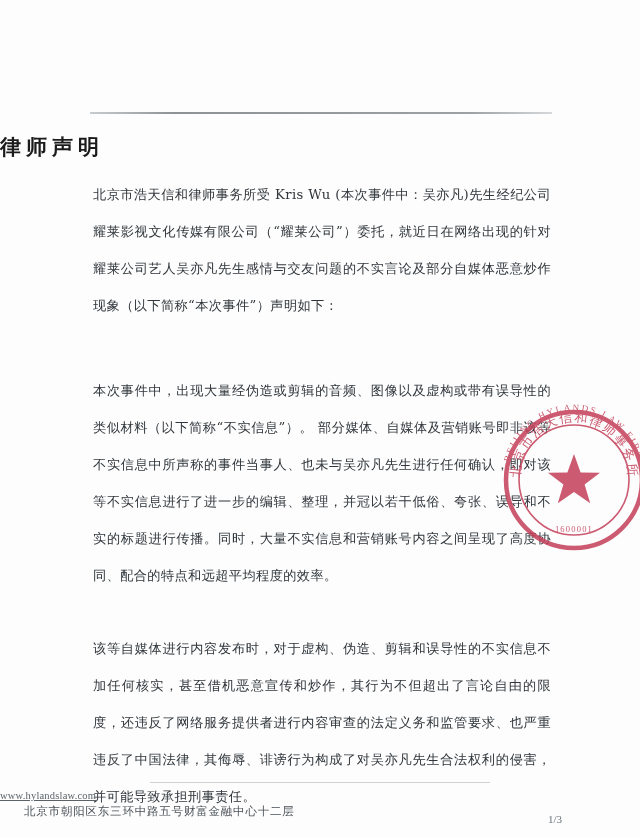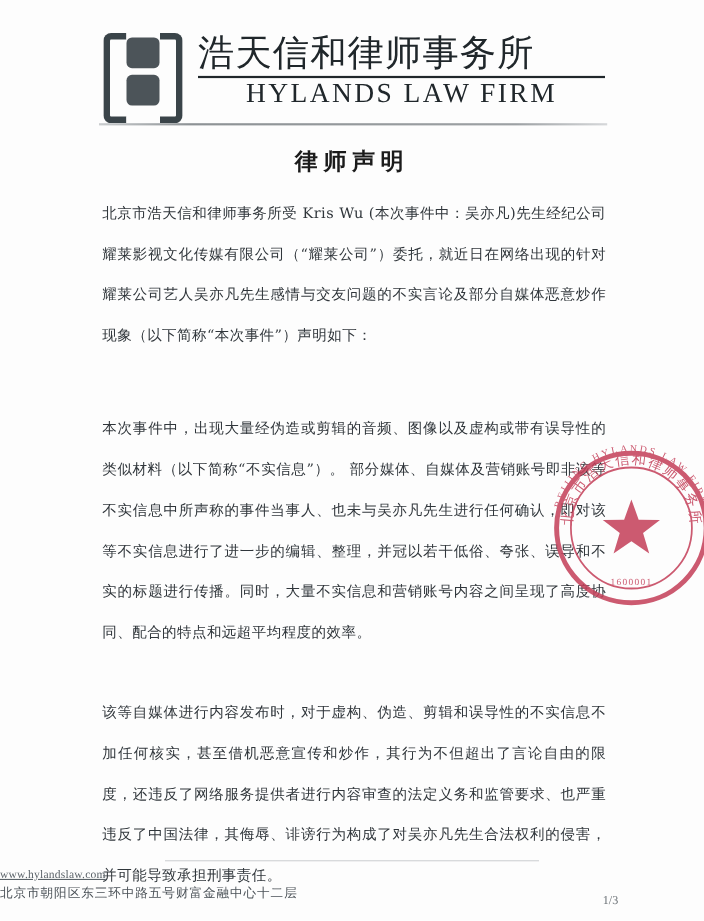--- a/index.html
+++ b/index.html
@@ -108,21 +108,21 @@
     height: 2px;
     background: linear-gradient(to right, #c9ccce, #8d9295 18%, #9da1a4 82%, #d6d8da);
   }
 
   
   .doc-title {
     position: absolute;
     left: 0;
     right: 0;
     top: 133px;
-    text-align: center;
+    text-align: left;
     font-family: "DejaVu Serif", "Liberation Serif", serif;
     font-size: 21px;
     font-weight: bold;
     letter-spacing: 5px;
     color: #1b1b1b;
   }
 
   .body-text {
     position: absolute;
     left: 93px;
@@ -175,48 +175,36 @@
     color: #5a6268;
     text-decoration: underline;
     letter-spacing: 0.2px;
   }
   .footer-addr {
     margin-top: 3px;
     font-family: Liberation Mono, monospace;
     font-size: 11.5px;
     color: #4a5157;
     letter-spacing: 0.8px;
+    padding-left: 24px;
   }
   .page-num {
     position: absolute;
     right: 78px;
     bottom: 12px;
     font-family: "Liberation Serif", "DejaVu Serif", serif;
     font-size: 11px;
     color: #6b7176;
   }
 </style>
 </head>
 <body>
 
 <div class="page">
 
-  <div class="letterhead">
-    <div class="logo-mark">
-      <div class="bracket left"></div>
-      <div class="blk top"></div>
-      <div class="blk bottom"></div>
-      <div class="bracket right"></div>
-    </div>
-    <div class="wordmark">
-      <div class="name-cn">浩天信和律师事务所</div>
-      <div class="rule"></div>
-      <div class="name-en">HYLANDS LAW FIRM</div>
-    </div>
-  </div>
 
   <div class="head-rule"></div>
 
   <div class="doc-title">律师声明</div>
 
   <div class="body-text">
     <p class="para p1">北京市浩天信和律师事务所受 Kris Wu (本次事件中：吴亦凡)先生经纪公司耀莱影视文化传媒有限公司（“耀莱公司”）委托，就近日在网络出现的针对耀莱公司艺人吴亦凡先生感情与交友问题的不实言论及部分自媒体恶意炒作现象（以下简称“本次事件”）声明如下：</p>
     <p class="para p2">本次事件中，出现大量经伪造或剪辑的音频、图像以及虚构或带有误导性的类似材料（以下简称“不实信息”）。 部分媒体、自媒体及营销账号即非该等不实信息中所声称的事件当事人、也未与吴亦凡先生进行任何确认，即对该等不实信息进行了进一步的编辑、整理，并冠以若干低俗、夸张、误导和不实的标题进行传播。同时，大量不实信息和营销账号内容之间呈现了高度协同、配合的特点和远超平均程度的效率。</p>
     <p class="para p3">该等自媒体进行内容发布时，对于虚构、伪造、剪辑和误导性的不实信息不加任何核实，甚至借机恶意宣传和炒作，其行为不但超出了言论自由的限度，还违反了网络服务提供者进行内容审查的法定义务和监管要求、也严重违反了中国法律，其侮辱、诽谤行为构成了对吴亦凡先生合法权利的侵害，并可能导致承担刑事责任。</p>
   </div>

